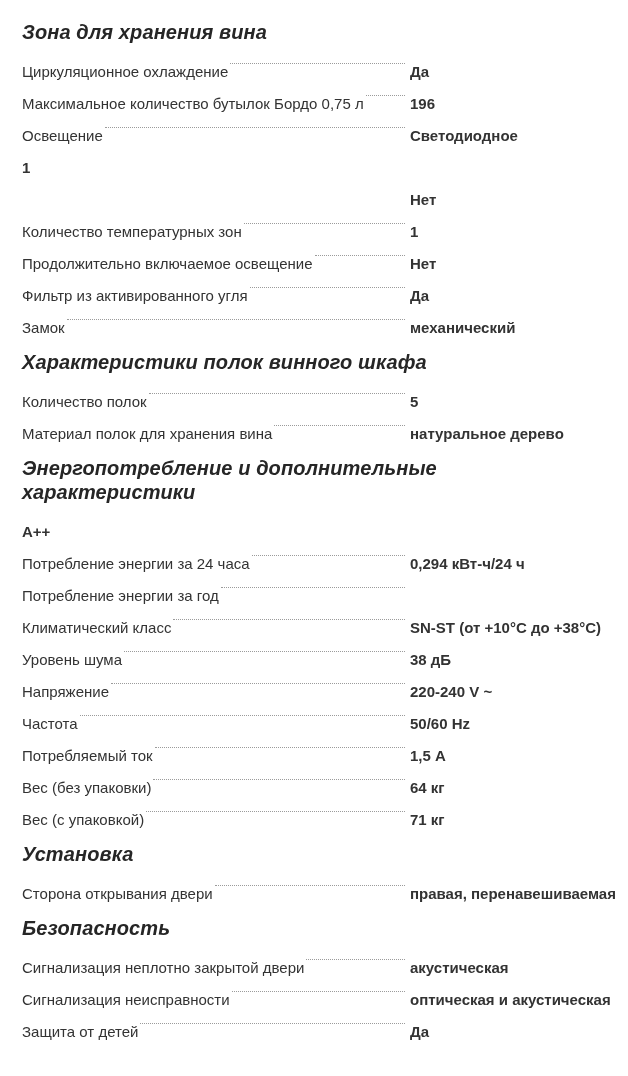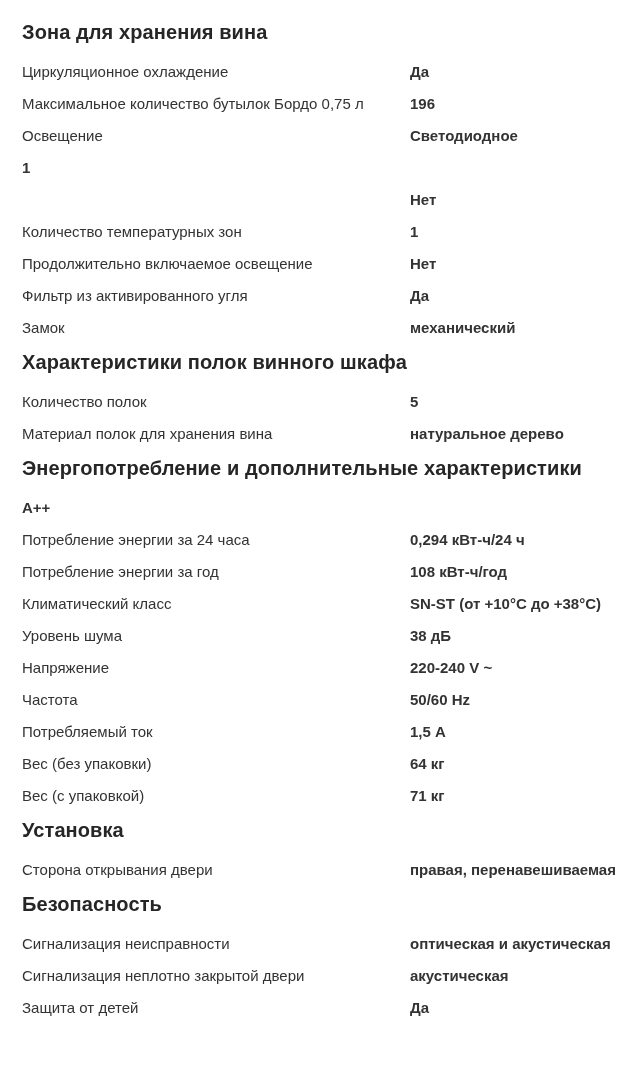--- a/index.html
+++ b/index.html
@@ -25,34 +25,35 @@
     padding: 2px 18px 10px 22px;
   }
   .spec-section { margin: 0; }
   .spec-title {
     font-size: 20px;
     line-height: 24px;
     font-weight: 700;
     color: var(--heading);
     margin: 12px 0 18px 0;
     letter-spacing: 0.1px;
+    font-style: italic;
   }
   .spec-section:first-child .spec-title { margin-top: 18px; }
   .spec-row {
     display: flex;
     align-items: baseline;
     font-size: 15px;
     line-height: 20px;
     margin-bottom: 12px;
   }
   .spec-left {
     flex: 0 0 388px;
     width: 388px;
     display: flex;
-    align-items: flex-end;
+    align-items: flex-start;
     overflow: hidden;
   }
   .spec-label {
     flex: 0 1 auto;
     white-space: nowrap;
   }
   .spec-dots {
     flex: 1 1 10px;
     min-width: 10px;
     border-bottom: 1px dotted var(--dots);
@@ -176,21 +177,20 @@
       <span class="spec-dots"></span>
     </div>
     <div class="spec-value">0,294 кВт-ч/24 ч</div>
   </div>
 
   <div class="spec-row">
     <div class="spec-left">
       <span class="spec-label">Потребление энергии за год</span>
       <span class="spec-dots"></span>
     </div>
-    <div class="spec-value">108 кВт-ч/год</div>
   </div>
 
   <div class="spec-row">
     <div class="spec-left">
       <span class="spec-label">Климатический класс</span>
       <span class="spec-dots"></span>
     </div>
     <div class="spec-value">SN-ST (от +10°C до +38°C)</div>
   </div>
 
@@ -255,36 +255,36 @@
     <div class="spec-value">правая, перенавешиваемая</div>
   </div>
 </div>
   </section>
 
   <section class="spec-section">
     <h2 class="spec-title">Безопасность</h2>
     <div class="spec-rows">
   <div class="spec-row">
     <div class="spec-left">
+      <span class="spec-label">Сигнализация неплотно закрытой двери</span>
+      <span class="spec-dots"></span>
+    </div>
+    <div class="spec-value">акустическая</div>
+  </div>
+
+  <div class="spec-row">
+    <div class="spec-left">
       <span class="spec-label">Сигнализация неисправности</span>
       <span class="spec-dots"></span>
     </div>
     <div class="spec-value">оптическая и акустическая</div>
   </div>
 
   <div class="spec-row">
     <div class="spec-left">
-      <span class="spec-label">Сигнализация неплотно закрытой двери</span>
-      <span class="spec-dots"></span>
-    </div>
-    <div class="spec-value">акустическая</div>
-  </div>
-
-  <div class="spec-row">
-    <div class="spec-left">
       <span class="spec-label">Защита от детей</span>
       <span class="spec-dots"></span>
     </div>
     <div class="spec-value">Да</div>
   </div>
 </div>
   </section>
 </main>
 
 </body></html>

